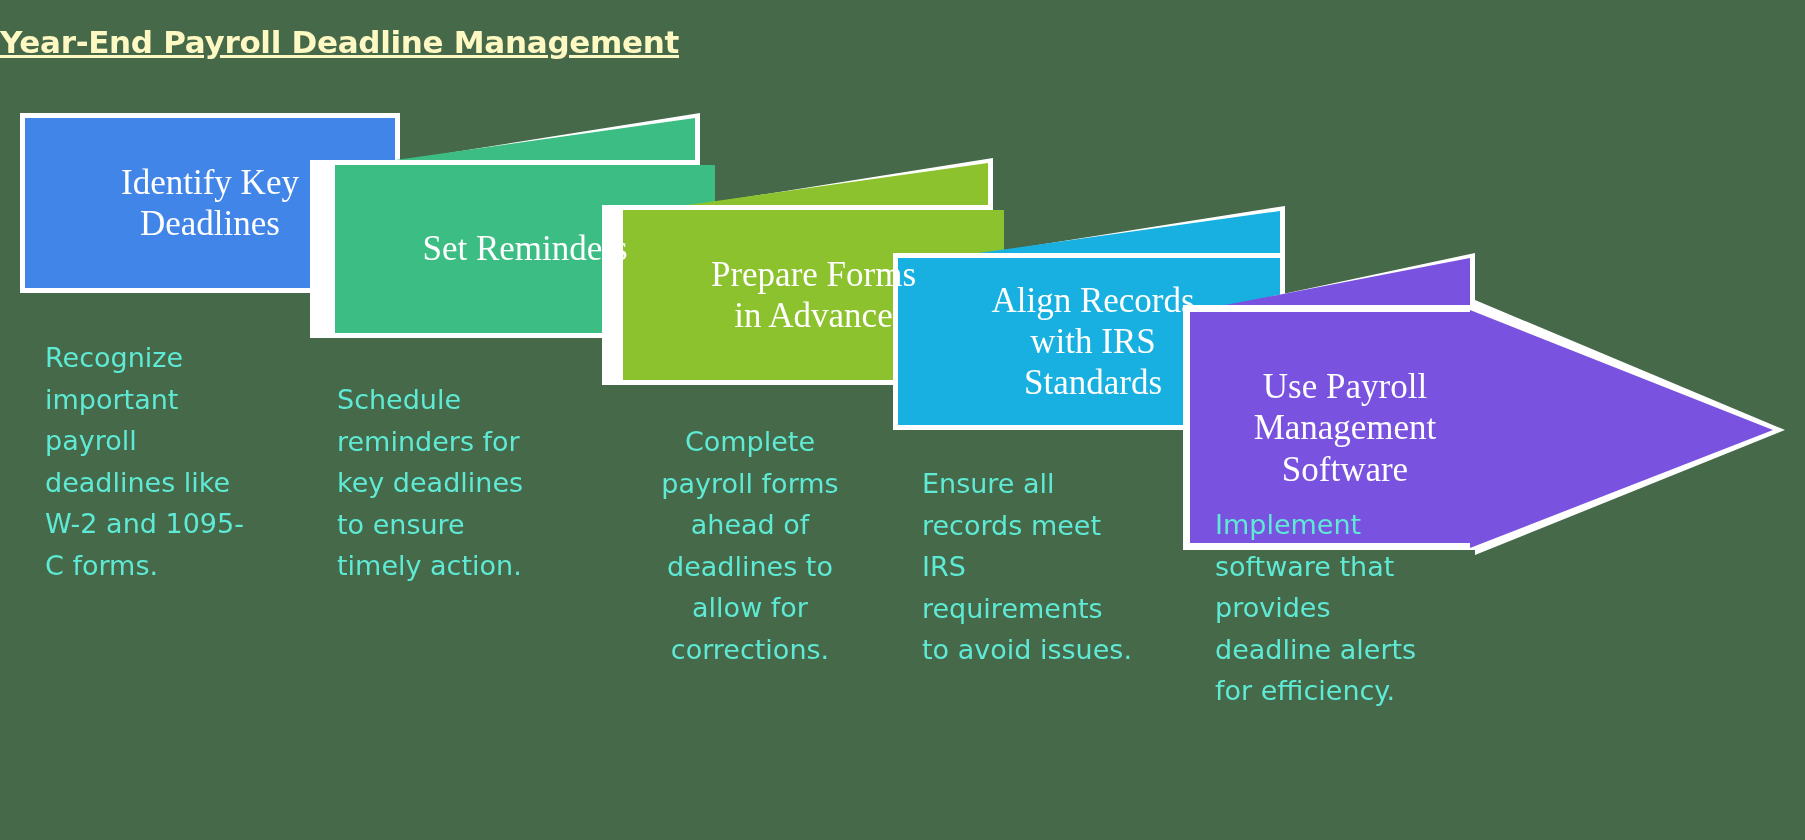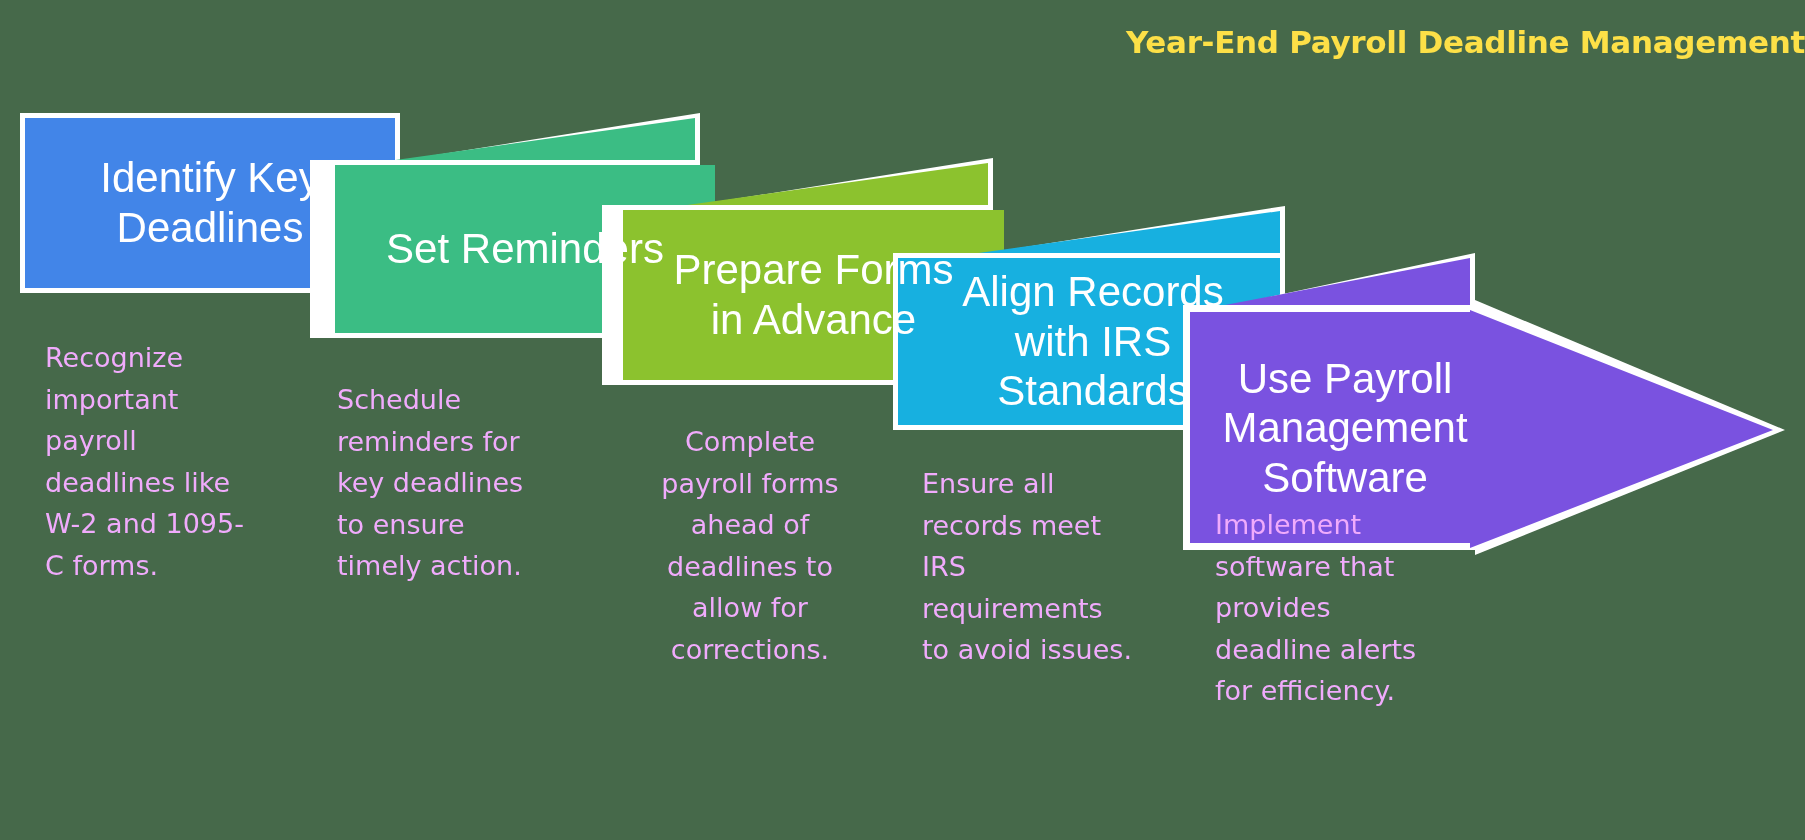--- a/index.html
+++ b/index.html
@@ -7,59 +7,60 @@
     width:1805px;height:840px;
     background:#46694a;
     font-family:"Liberation Sans", sans-serif;
     overflow:hidden;
     position:relative;
   }
 
   .title{
     position:absolute;
     top:24px;left:0;width:100%;
-    text-align:right;
+    text-align:left;
     font-size:31px;
     font-weight:bold;
-    color:#fde047;
+    color:#fef9c3;
     letter-spacing:-0.3px;
     font-family:"DejaVu Sans", sans-serif;
+    text-decoration:underline;
   }
 
   .stage{position:absolute;inset:0;}
 
   
   .chev{
     position:absolute;
     box-sizing:border-box;
     display:flex;
     align-items:center;
     justify-content:center;
     color:#ffffff;
     text-align:center;
     line-height:1.18;
-    font-size:42px;
-    font-family:Liberation Sans, sans-serif;
+    font-size:35px;
+    font-family:Liberation Serif, serif;
     padding:0 16px;
     white-space:pre-line;
   }
   .chev .lbl{position:relative;z-index:3;}
 
   
   .outline{
     position:absolute;
     background:#ffffff;
   }
 
   
   .wedge{position:absolute;}
 
   .desc{
     position:absolute;
-    color:#f0abfc;
+    color:#5eead4;
     font-size:27px;
     line-height:1.54;
     font-family:"DejaVu Sans", sans-serif;
     font-weight:400;
     white-space:pre-line;
   }
 </style>
 </head>
 <body>
 

